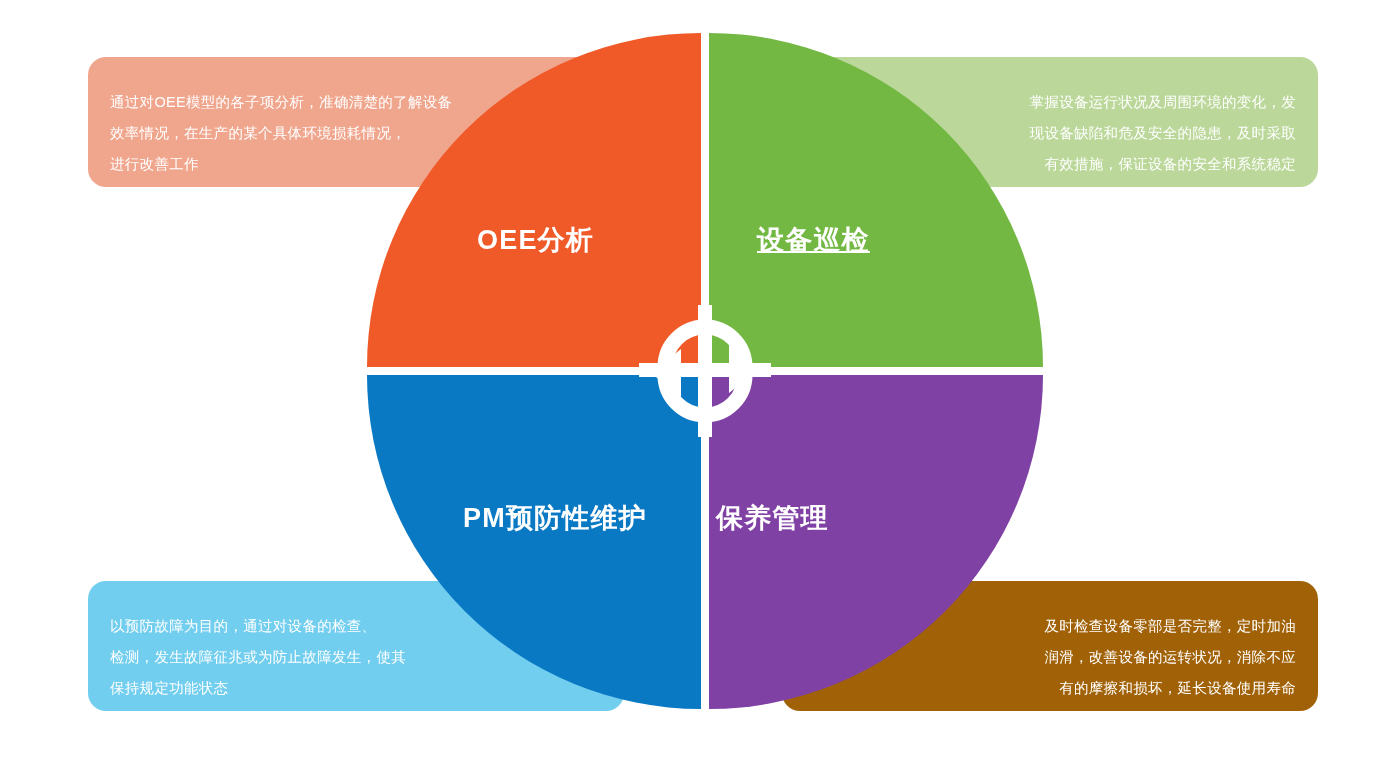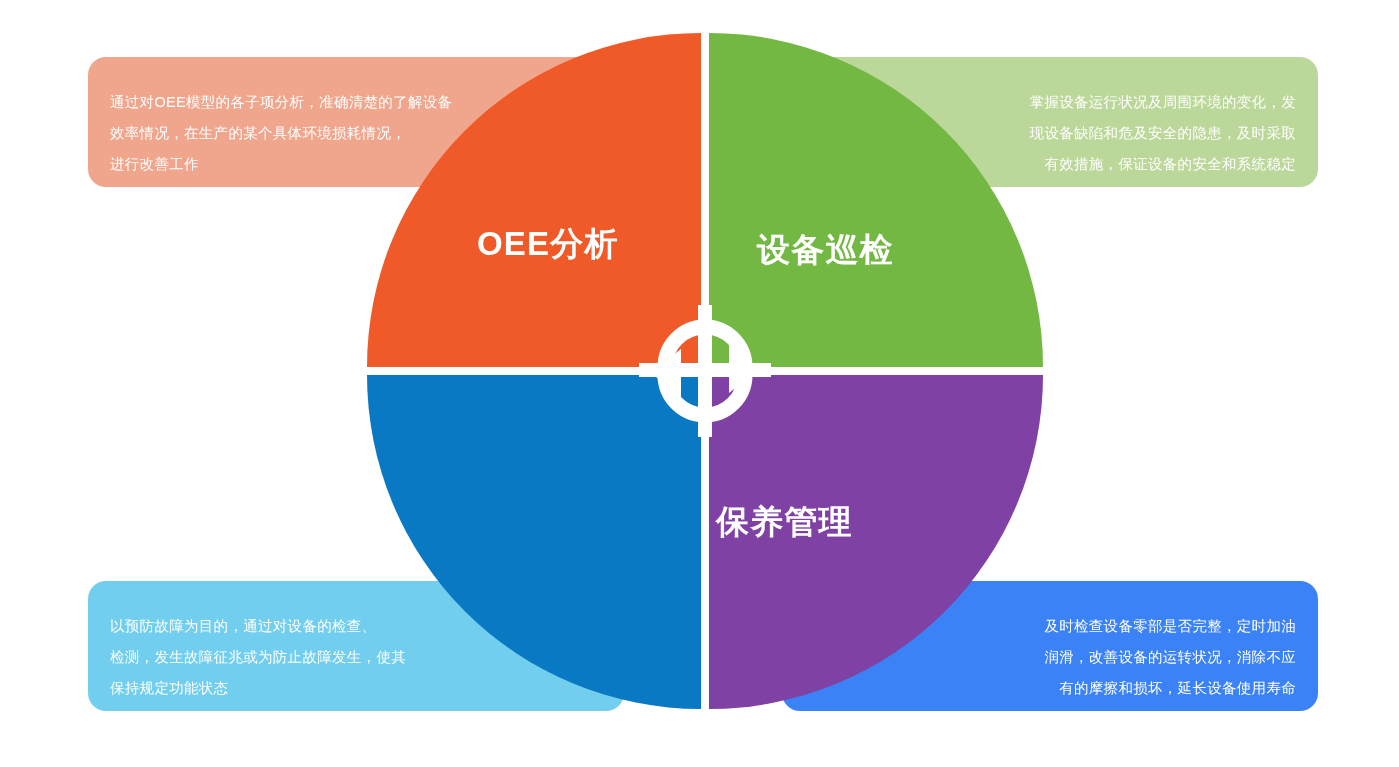--- a/index.html
+++ b/index.html
@@ -85,27 +85,27 @@
   .q-bl { left: 0;     top: 342px; }
   .q-bl::before { left: 0;     top: -334px; }
   .q-br { left: 342px; top: 342px; }
   .q-br::before { left: -334px; top: -334px; }
 
   
   .quad-label {
     position: absolute;
     z-index: 5;
     color: #ffffff;
-    font-size: 33px;
+    font-size: 27px;
     font-weight: 700;
     letter-spacing: 1.2px;
     white-space: nowrap;
   }
   .lbl-oee    { left: 477px; top: 222px; }
-  .lbl-inspect{ left: 757px; top: 228px; }
+  .lbl-inspect{ left: 757px; top: 222px; text-decoration: underline; }
   .lbl-pm     { left: 463px; top: 500px; }
   .lbl-maint  { left: 716px; top: 500px; }
 
   
   #center-cycle {
     position: absolute;
     left: 639px;
     top: 305px;
     width: 132px;
     height: 132px;
@@ -123,33 +123,34 @@
 进行改善工作</div>
 
   <div class="callout callout-inspect" style="background: rgb(187, 216, 154);">掌握设备运行状况及周围环境的变化，发
 现设备缺陷和危及安全的隐患，及时采取
 有效措施，保证设备的安全和系统稳定</div>
 
   <div class="callout callout-pm" style="background: rgb(114, 206, 238);">以预防故障为目的，通过对设备的检查、
 检测，发生故障征兆或为防止故障发生，使其
 保持规定功能状态</div>
 
-  <div class="callout callout-maintenance" style="left:782px; top:581px; width:536px; height:130px; background:#3b82f6; padding:30px 22px 0 20px; text-align:right;">及时检查设备零部是否完整，定时加油
+  <div class="callout callout-maintenance" style="left:782px; top:581px; width:536px; height:130px; background:#a16207; padding:30px 22px 0 20px; text-align:right;">及时检查设备零部是否完整，定时加油
 润滑，改善设备的运转状况，消除不应
 有的摩擦和损坏，延长设备使用寿命</div>
 
   <div id="wheel">
     <div class="quad q-tl" style="--qc:#EF5A28"></div>
     <div class="quad q-tr" style="--qc:#73B843"></div>
     <div class="quad q-bl" style="--qc:#0A79C4"></div>
     <div class="quad q-br" style="--qc:#8041A5"></div>
   </div>
 
   <div class="quad-label lbl-oee">OEE分析</div>
   <div class="quad-label lbl-inspect">设备巡检</div>
+  <div class="quad-label lbl-pm">PM预防性维护</div>
   <div class="quad-label lbl-maint">保养管理</div>
 
   <svg id="center-cycle" viewBox="0 0 132 132">
 
     <path d="M 26 62
              A 40 40 0 0 1 106 62" fill="none" stroke="#ffffff" stroke-width="15" stroke-linecap="butt"></path>
 
     <path d="M 106 70
              A 40 40 0 0 1 26 70" fill="none" stroke="#ffffff" stroke-width="15" stroke-linecap="butt"></path>
 

